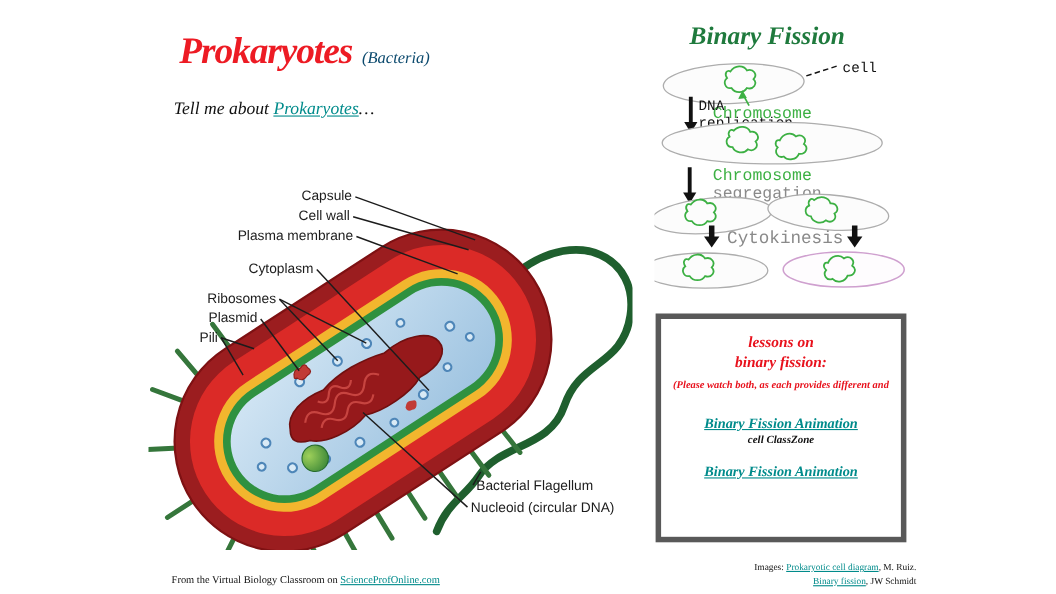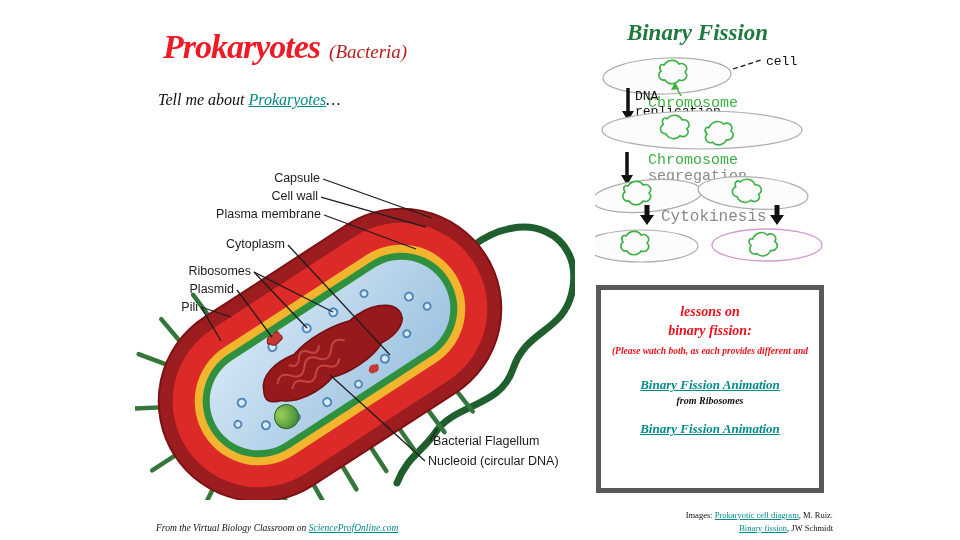--- a/index.html
+++ b/index.html
@@ -7,21 +7,21 @@
   .slide {
     position:relative; width:960px; height:540px; background:#ffffff;
     overflow:hidden; font-family:"Liberation Serif", serif;
   }
   
   .title-row { position:absolute; left:163px; top:28px; white-space:nowrap; }
   .main-title {
     font-size:34px; font-weight:bold; font-style:italic; color:#ED1B24;
     letter-spacing:-1px;
   }
-  .sub-title { font-size:19px; font-style:italic; color:#b91c1c; margin-left:9px; }
+  .sub-title { font-size:15px; font-style:italic; color:#0c4a6e; margin-left:9px; }
   .prompt { position:absolute; left:158px; top:91px; font-size:16px; font-style:italic; color:#101010; }
   .prompt a, .teal-link { color:#008B8B; text-decoration:underline; cursor:pointer; }
 
   
   .bf-title {
     position:absolute; left:610px; top:20px; width:175px; text-align:center;
     font-size:23px; font-weight:bold; font-style:italic; color:#1F7A3D;
   }
   .bf-svg { position:absolute; left:595px; top:52px; }
   .bf-label { font-family:"Liberation Mono", monospace; }
@@ -36,21 +36,21 @@
     border:5px solid #595959; background:#fff; text-align:center;
     padding-top:13px; font-style:italic; font-weight:bold;
   }
   .lb-heading { font-size:14px; color:#E8111C; line-height:1.35; }
   .lb-note { font-size:9.5px; color:#E8111C; line-height:1.3; margin-top:4px; }
   .lb-link { display:block; font-size:13px; margin-top:20px; }
   .lb-link2 { margin-top:15px; }
   .lb-src { font-size:10px; color:#111; margin-top:2px; }
 
   
-  .footer { position:absolute; left:156px; top:523px; font-size:9.5px; font-style:italic; color:#111; }
+  .footer { position:absolute; left:156px; top:523px; font-size:9.5px; color:#111; }
   .credits {
     position:absolute; right:127px; top:509px; text-align:right;
     font-size:8.5px; color:#111; line-height:1.5;
   }
 </style>
 </head>
 <body>
 
 <div class="slide">
 
@@ -202,21 +202,21 @@
 
   <div class="lesson-box">
     <div class="lb-heading">
       <div>lessons on</div>
       <div>binary fission:</div>
     </div>
     <div class="lb-note">
       <div>(Please watch both, as each provides different and</div>
     </div>
     <a class="lb-link teal-link">Binary Fission Animation</a>
-    <div class="lb-src">from Ribosomes</div>
+    <div class="lb-src">cell ClassZone</div>
     <a class="lb-link lb-link2 teal-link">Binary Fission Animation</a>
   </div>
 
   <div class="footer">
     <span>From the Virtual Biology Classroom on </span><a class="teal-link">ScienceProfOnline.com</a>
   </div>
 
   <div class="credits">
     <div>
       <span>Images: </span><a class="teal-link">Prokaryotic cell diagram</a><span>, M. Ruiz.</span>

